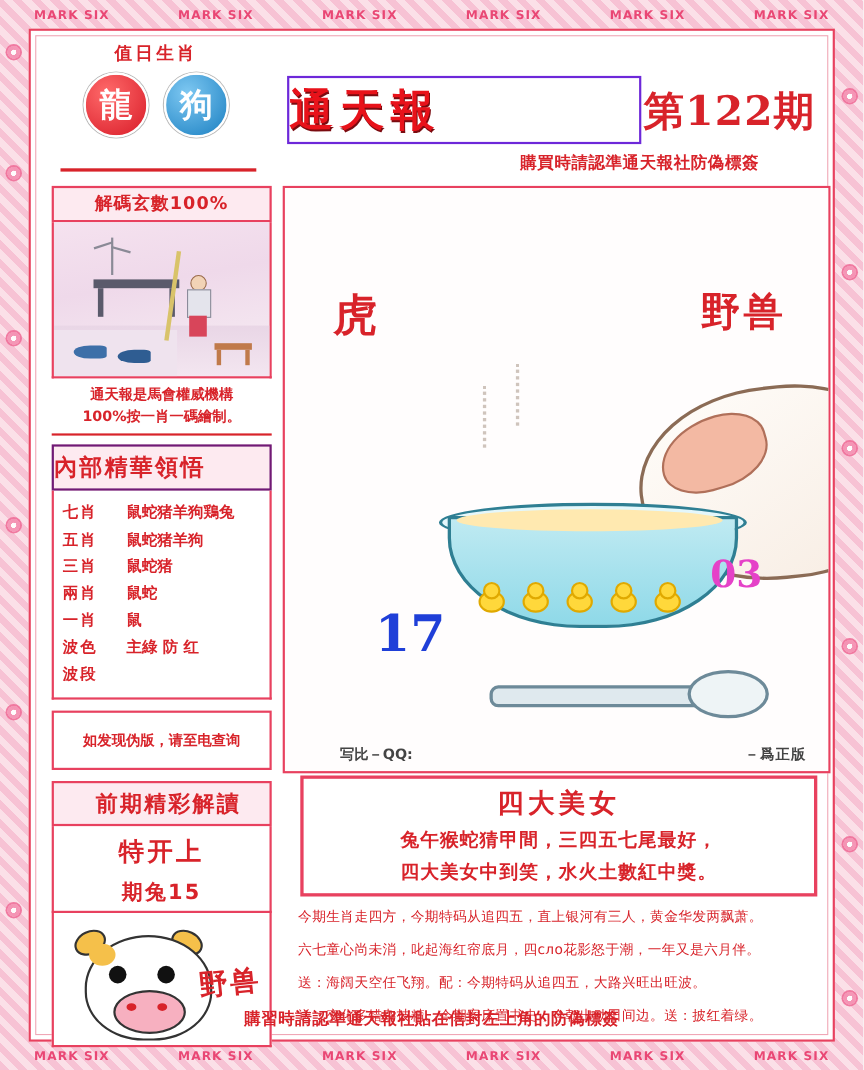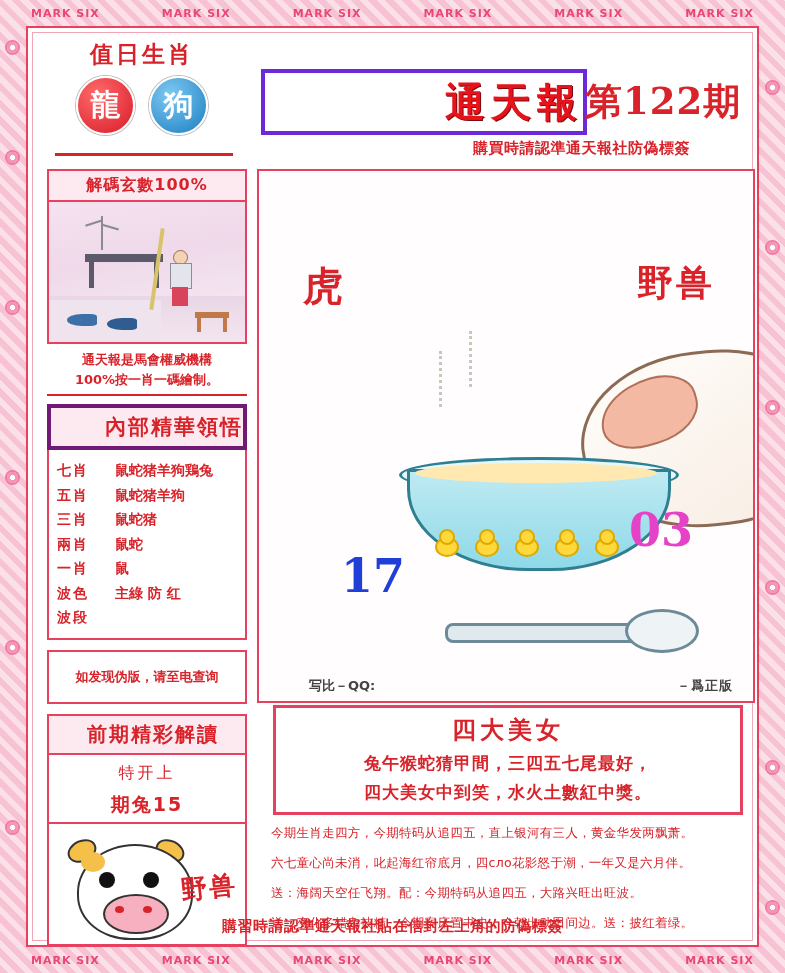--- a/index.html
+++ b/index.html
@@ -57,41 +57,41 @@
     position:relative;width:100%;height:100%;
     border:1px solid #f0a7b6;
     box-sizing:border-box;
   }
 
   
   .hdr-zodiac{
     position:absolute;left:14px;top:6px;width:190px;text-align:center;
   }
   .hdr-zodiac .label{
-    font-size:23px;font-weight:bold;color:#d8232a;
+    font-size:16px;font-weight:bold;color:#d8232a;
     letter-spacing:3px;font-family:"DejaVu Sans",sans-serif;
   }
   .zodiac-row{display:flex;justify-content:center;gap:14px;margin-top:6px;}
   .zball{
     width:55px;height:55px;border-radius:50%;
     display:flex;align-items:center;justify-content:center;
     font-size:30px;font-weight:bold;color:#fff;
     border:2px solid #fff;
     box-shadow:0 0 0 1px #bbb;
   }
   .zball.red{background:radial-gradient(circle at 35% 30%,#ff6a6a,#d81b28);}
   .zball.blue{background:radial-gradient(circle at 35% 30%,#7ec8f2,#1a7fc1);}
   .hdr-underline{
     position:absolute;left:22px;top:120px;width:178px;height:3px;background:#d8232a;
   }
 
   .title-box{
     position:absolute;left:228px;top:36px;width:318px;height:58px;
-    border:4px solid #6d28d9;background:#fff;
-    display:flex;align-items:center;justify-content:flex-end;
+    border:2px solid #6d28d9;background:#fff;
+    display:flex;align-items:center;justify-content:flex-start;
   }
   .title-box .t{
     font-size:40px;font-weight:bold;color:#e8121a;letter-spacing:6px;
     font-family:"DejaVu Serif","Liberation Serif",serif;
     text-shadow:1px 1px 0 #7a0b10;
   }
   .issue{
     position:absolute;left:552px;top:44px;
     font-size:37px;font-weight:bold;color:#d8232a;letter-spacing:1px;
     font-family:"DejaVu Serif","Liberation Serif",serif;
@@ -137,22 +137,22 @@
   .di-bench{position:absolute;right:16px;bottom:24px;width:34px;height:6px;background:#c07a4a;}
   .di-bench:after{content:"";position:absolute;left:2px;top:6px;width:4px;height:14px;background:#c07a4a;}
   .di-bench:before{content:"";position:absolute;right:2px;top:6px;width:4px;height:14px;background:#c07a4a;}
 
   .desc-line{
     margin-top:6px;text-align:center;font-size:13px;color:#d8232a;font-weight:bold;line-height:1.55;
     border-bottom:2px solid #d8232a;padding-bottom:4px;
   }
 
   .sect-head{
-    margin-top:8px;border:4px solid #701a75;background:#fdeaf0;
-    text-align:right;padding:5px 0;
+    margin-top:8px;border:2px solid #701a75;background:#fdeaf0;
+    text-align:left;padding:5px 0;
   }
   .sect-head .txt{font-size:21px;font-weight:bold;color:#d8232a;letter-spacing:2px;}
 
   .kv-list{
     border:2px solid #e8415f;border-top:none;padding:8px 4px 8px 8px;
   }
   .kv{display:flex;font-size:14px;color:#d8232a;line-height:1.75;font-weight:bold;}
   .kv .k{width:58px;flex:none;letter-spacing:2px;}
   .kv .v{flex:1;letter-spacing:0px;}
 
@@ -161,21 +161,21 @@
     font-size:13px;color:#d8232a;font-weight:bold;
   }
 
   .prev-head{
     margin-top:10px;border:2px solid #e8415f;background:#fdeaf0;text-align:center;padding:5px 0;
   }
   .prev-head .txt{font-size:20px;font-weight:bold;color:#d8232a;letter-spacing:2px;padding-left:12px;}
   .prev-body{
     border:2px solid #e8415f;border-top:none;text-align:center;padding:8px 0 4px;
   }
-  .prev-body .l1{font-size:16px;font-weight:normal;color:#d8232a;letter-spacing:3px;}
+  .prev-body .l1{font-size:23px;font-weight:bold;color:#d8232a;letter-spacing:3px;}
   .prev-body .l2{font-size:19px;font-weight:bold;color:#d8232a;letter-spacing:2px;margin-top:8px;}
 
   
   .cow-wrap{position:relative;height:120px;border:2px solid #e8415f;border-top:none;overflow:hidden;background:#fff;}
   .cow{position:absolute;left:10px;top:4px;width:150px;height:112px;}
   .cow .face{position:absolute;left:18px;top:16px;width:112px;height:92px;border-radius:50% 50% 46% 46%;background:#fff;border:2px solid #333;}
   .cow .horn{position:absolute;width:26px;height:18px;border:2px solid #333;border-radius:50%;background:#f5c04a;}
   .cow .horn.l{left:8px;top:12px;transform:rotate(-25deg);}
   .cow .horn.r{left:96px;top:12px;transform:rotate(25deg);}
   .cow .eye{position:absolute;width:16px;height:16px;border-radius:50%;background:#111;top:44px;}
@@ -204,21 +204,21 @@
   }
   .lbl-beast{
     position:absolute;right:38px;top:88px;font-size:36px;font-weight:bold;color:#d8232a;
     letter-spacing:3px;font-family:"DejaVu Serif","Liberation Serif",serif;
   }
   .num17{
     position:absolute;left:82px;top:378px;font-size:46px;font-weight:bold;color:#1f3fd8;
     font-family:"DejaVu Serif","Liberation Serif",serif;
   }
   .num03{
-    position:absolute;right:60px;top:332px;font-size:46px;font-weight:bold;color:#e542c8;
+    position:absolute;right:60px;top:332px;font-size:34px;font-weight:bold;color:#e542c8;
     font-family:"DejaVu Serif","Liberation Serif",serif;
     text-align:center;
   }
 
   
   .bowl{
     position:absolute;left:148px;top:298px;width:258px;height:96px;
     border-radius:0 0 120px 120px / 0 0 82px 82px;
     background:linear-gradient(#bfeaf2,#8fd9e8);
     border:3px solid #2f7f93;

